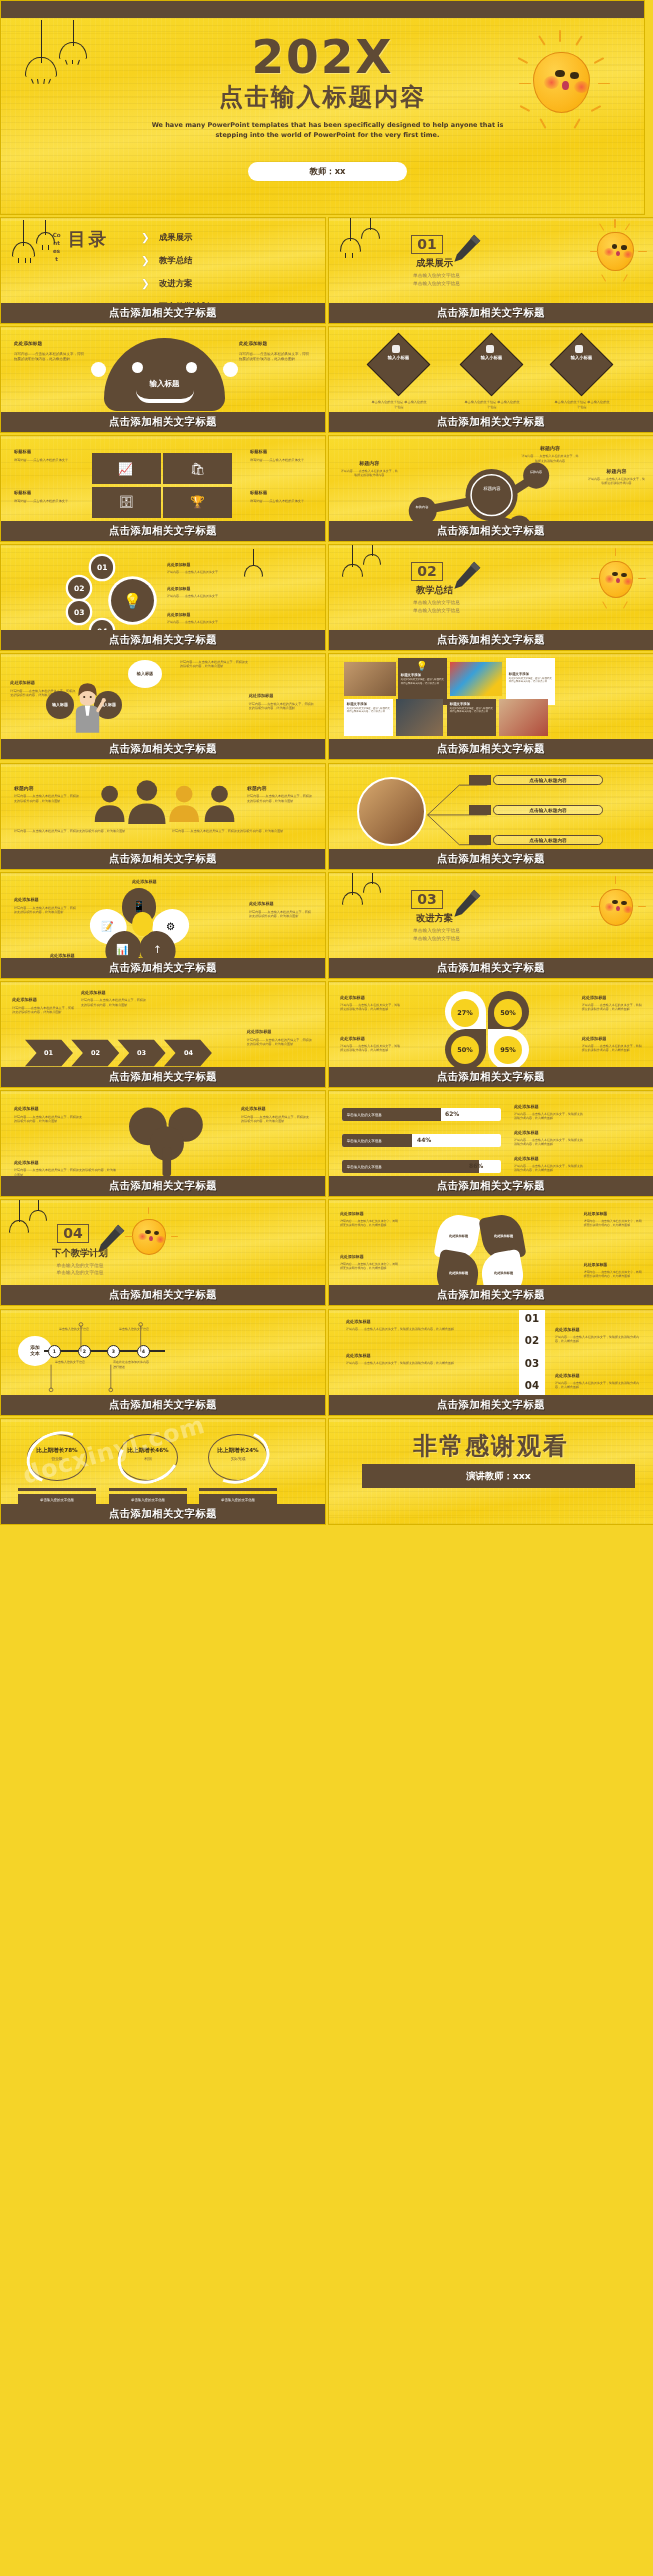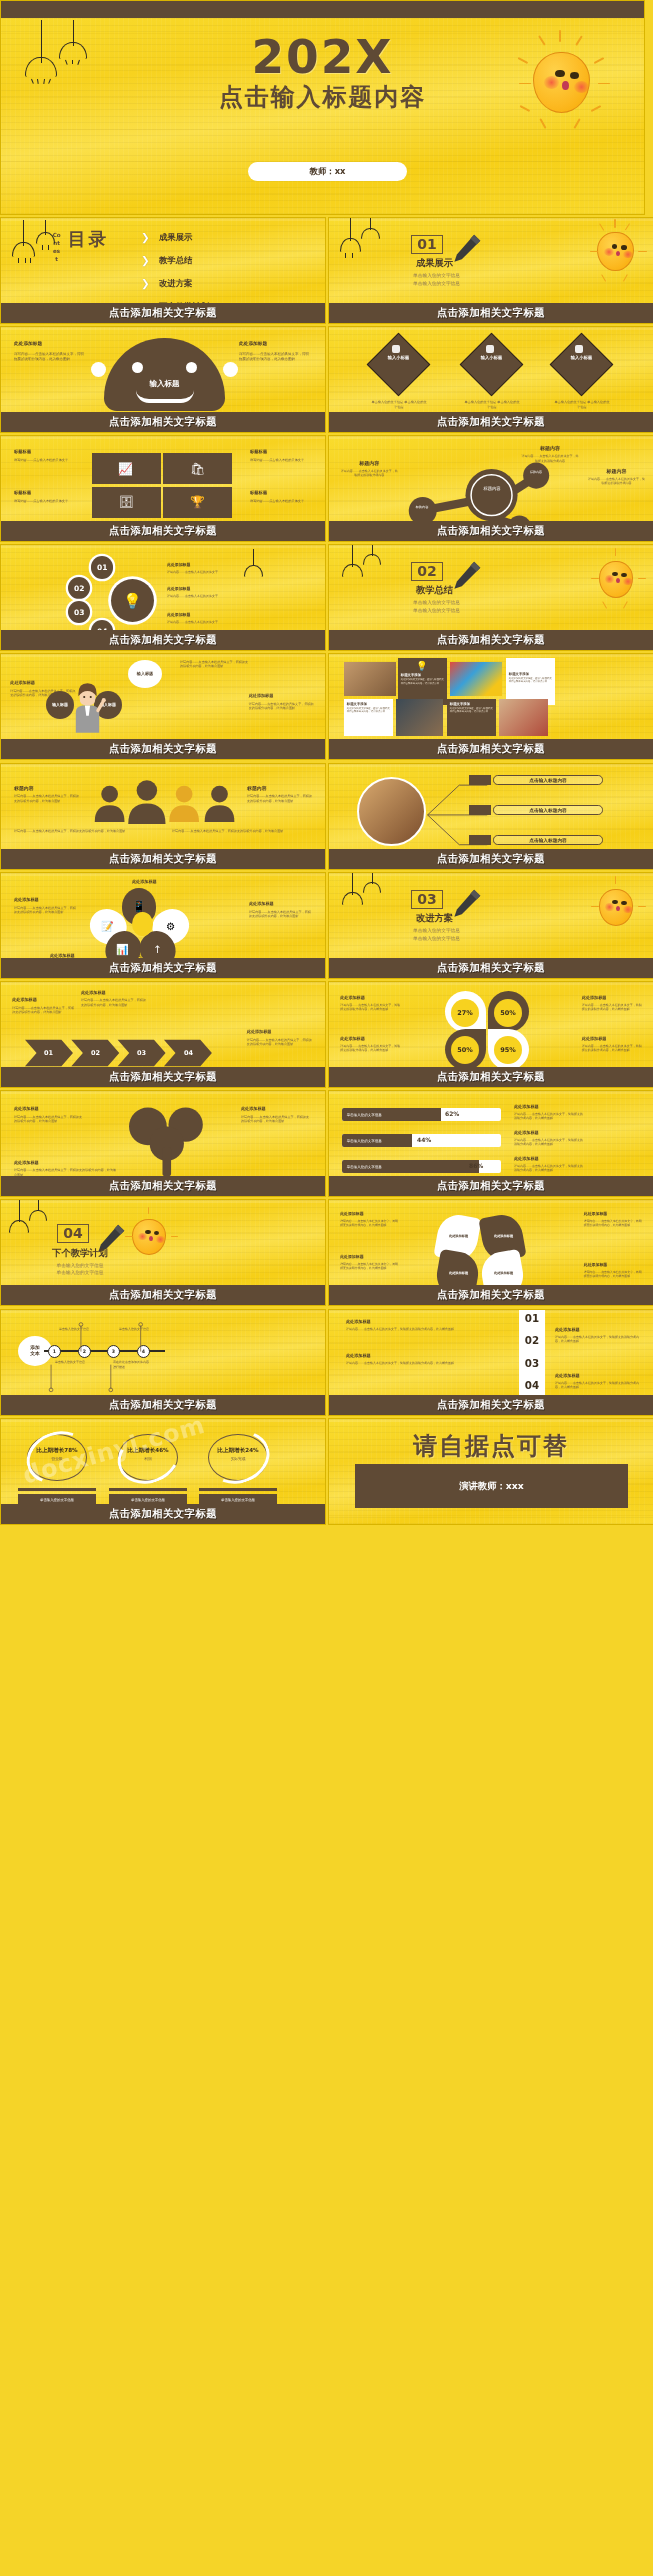--- a/index.html
+++ b/index.html
@@ -129,20 +129,22 @@
       <div class="beam" style="left:64%;top:86%;width:1.9px;height:11.2px;transform:rotate(30deg)"></div>
     </div>
 
     <div style="position:absolute;left:0;right:0;top:28px;text-align:center;color:#5f4a35;
                 font-size:47px;font-weight:bold;letter-spacing:1.9px;
                 text-shadow:0.9px 0.9px 0 rgba(255,255,255,.3);">202X</div>
 
     <div style="position:absolute;left:0;right:0;top:80px;text-align:center;color:#5f4a35;
                 font-size:24px;font-weight:bold;letter-spacing:1.9px;">点击输入标题内容</div>
 
+    <div style="position:absolute;left:140px;width:373px;top:119px;text-align:center;
+                color:#4b3a29;font-size:6.5px;font-weight:bold;line-height:1.6;">We have many PowerPoint templates that has been specifically designed to help anyone that is stepping into the world of PowerPoint for the very first time.</div>
 
     <div style="position:absolute;left:247px;top:161px;width:159px;height:18.7px;background:#fff;
                 border-radius:10.3px;display:flex;align-items:center;justify-content:center;
                 color:#4b3a29;font-size:8.4px;font-weight:bold;">教师：xx</div>
   </div>
 
   <div class="slide" style="left:0;top:217px;width:326px;height:107px;">
     <div class="lamp" style="left:11.2px;top:1.9px;width:22.4px;height:39px;">
       <div class="cord" style="height:26px;"></div>
         <div class="shade" style="top:22.4px;height:15px;"></div>
@@ -895,19 +897,19 @@
                 display:flex;align-items:center;justify-content:center;color:#fff;font-size:3.4px;">单击输入您的文字信息</div>
     <div style="position:absolute;left:198px;top:69px;width:78px;height:2.8px;background:#5f4a35;"></div>
     <div style="position:absolute;left:198px;top:75px;width:78px;height:11.2px;background:#5f4a35;
                 display:flex;align-items:center;justify-content:center;color:#fff;font-size:3.4px;">单击输入您的文字信息</div>
     <div class="banner">点击添加相关文字标题</div>
     <div class="wm" style="left:18.7px;top:17px;">docxinyi.com</div>
   </div>
 
   <div class="slide" style="left:328px;top:1418px;width:326px;height:107px;">
     <div style="position:absolute;left:0;right:0;top:11.2px;text-align:center;color:#5f4a35;
-                font-size:24px;font-weight:bold;letter-spacing:1.9px;text-shadow:0.9px 0.9px 0 rgba(255,255,255,.3);">请自据点可替</div>
-    <div style="position:absolute;left:26px;top:45px;width:273px;height:44px;background:#5f4a35;
+                font-size:24px;font-weight:bold;letter-spacing:1.9px;text-shadow:0.9px 0.9px 0 rgba(255,255,255,.3);">非常感谢观看</div>
+    <div style="position:absolute;left:33px;top:45px;width:273px;height:24px;background:#5f4a35;
                 display:flex;align-items:center;justify-content:center;color:#fff;font-size:9.3px;font-weight:bold;">演讲教师：xxx</div>
   </div>
 
 </div>
 
 
 </body></html>

